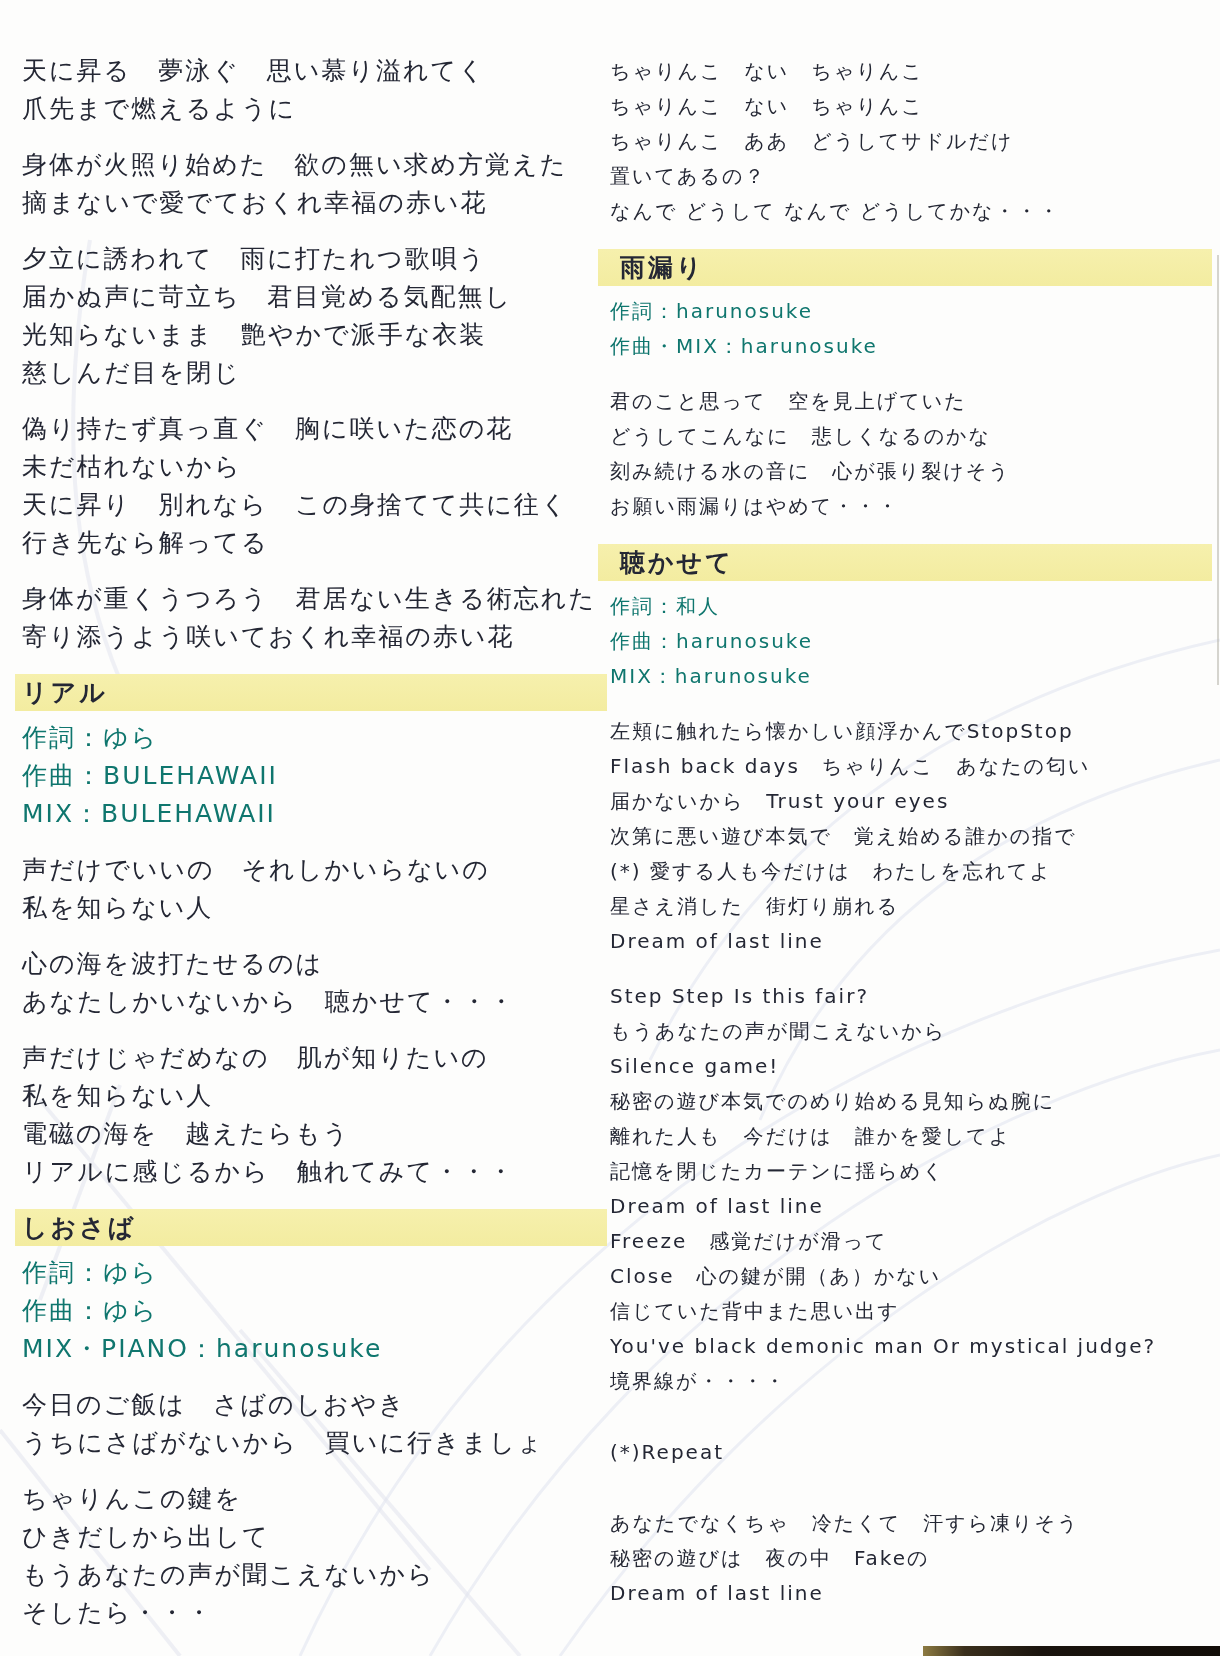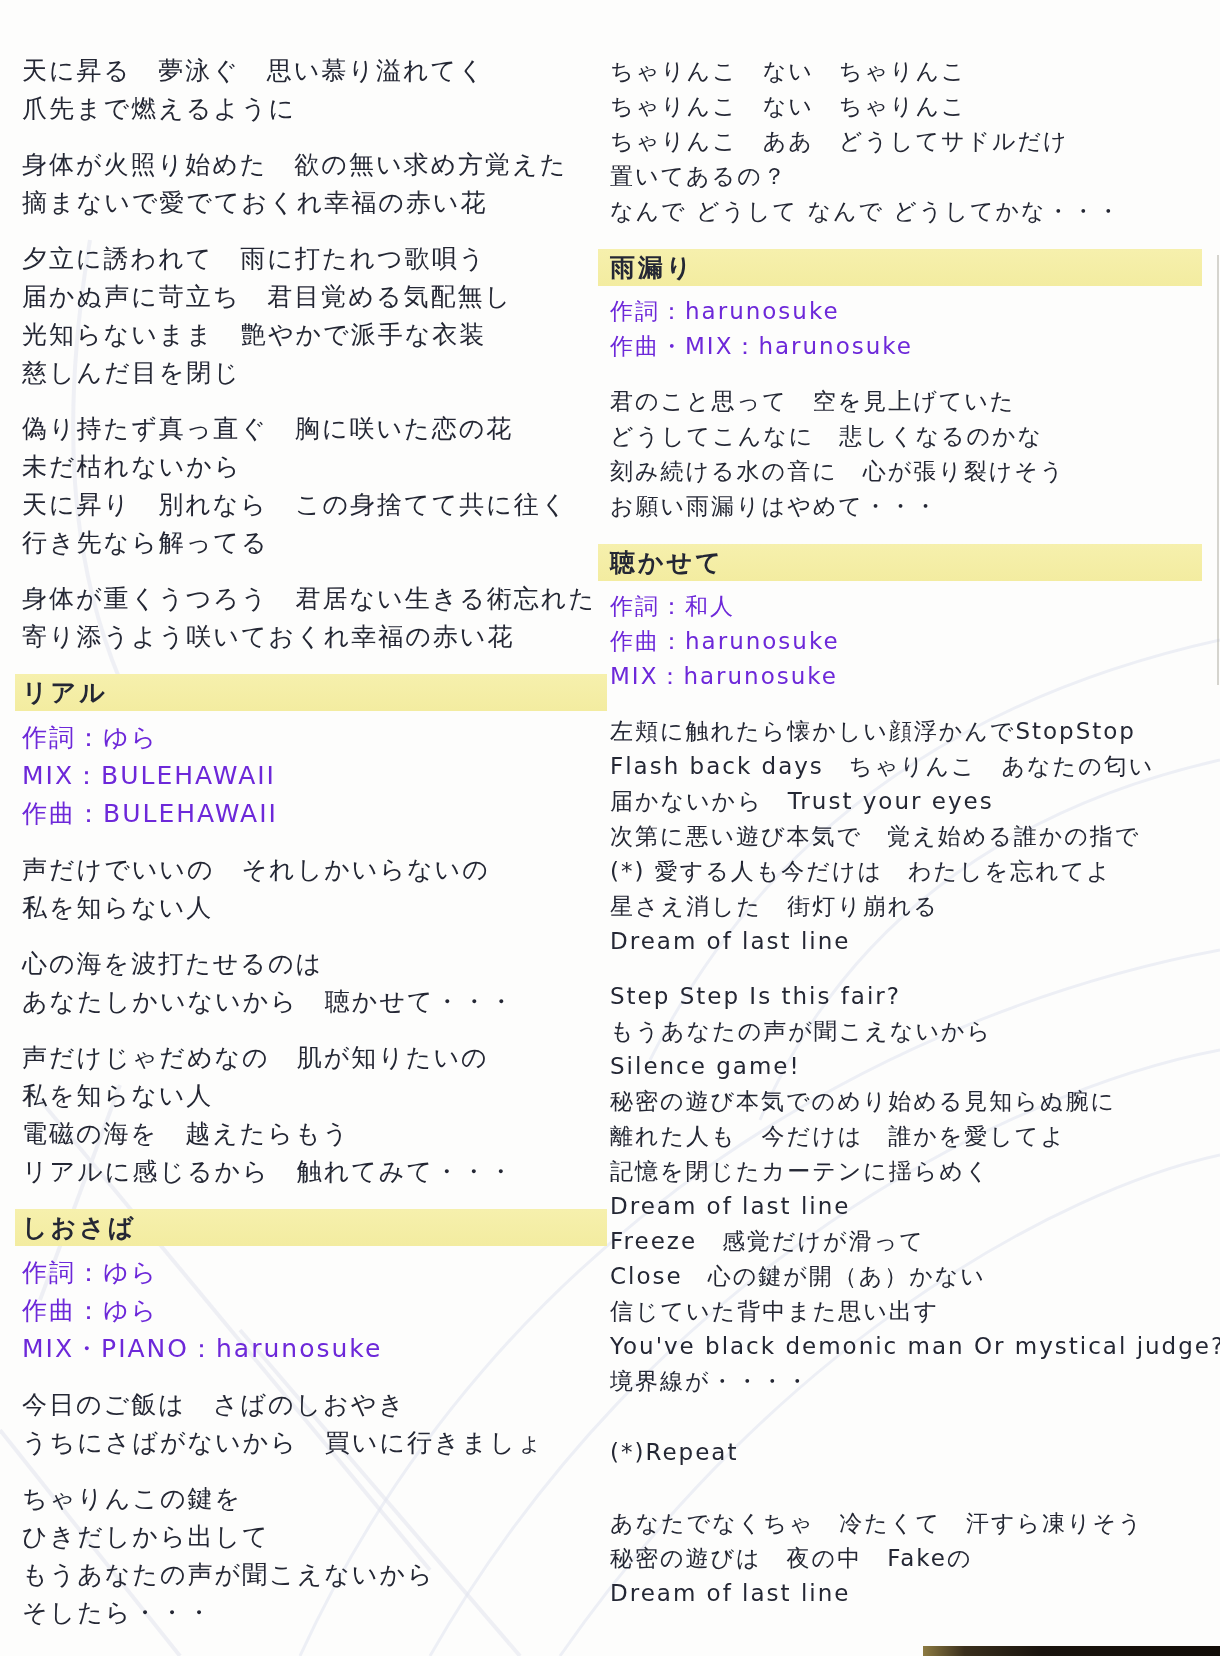--- a/index.html
+++ b/index.html
@@ -13,28 +13,28 @@
   .col{position:absolute;top:8px;}
   .col-left{left:22px;width:560px;padding-top:44px;}
   .col-right{left:610px;width:586px;padding-top:46px;}
   .block{margin-bottom:18px;position:relative;}
   .col-right .block{margin-bottom:20px;}
   .gap-large{margin-top:36px;}
   .line{
     white-space:pre;letter-spacing:2px;
     font-size:25px;line-height:38px;font-weight:500;
   }
-  .col-right .line{font-size:23px;line-height:35px;}
-  .credits .line{color:#6d28d9;}
+  .col-right .line{font-size:20px;line-height:35px;}
+  .credits .line{color:#0f766e;}
   .title-band{
     background:linear-gradient(180deg,#f6f0ad,#f3eca0);
     height:37px;display:flex;align-items:center;
   }
   .col-left .title-band{margin:6px 0 8px -7px;width:585px;padding-left:7px;}
-  .col-right .title-band{margin:2px 0 8px -12px;width:592px;padding-left:12px;text-align:center;}
+  .col-right .title-band{margin:2px 0 8px -12px;width:592px;padding-left:22px;text-align:center;}
   .title-text{font-size:25px;font-weight:bold;letter-spacing:3px;}
   .scan-bar{
     position:absolute;left:923px;top:1646px;width:297px;height:10px;
     background:linear-gradient(90deg,#8d7b42 0%,#3a2f1c 14%,#1a140e 40%,#120d08 100%);
   }
   .edge-line{
     position:absolute;left:1217px;top:255px;width:2px;height:430px;
     background:#b5b2a8;opacity:.55;
   }
 </style>
@@ -83,22 +83,22 @@
       </div>
       <div class="block lyrics">
         <div class="line">身体が重くうつろう　君居ない生きる術忘れた</div>
         <div class="line">寄り添うよう咲いておくれ幸福の赤い花</div>
       </div>
       <div class="block title title-band">
         <div class="title-text">リアル</div>
       </div>
       <div class="block credits">
         <div class="line">作詞：ゆら</div>
+        <div class="line">作曲：BULEHAWAII</div>
         <div class="line">MIX：BULEHAWAII</div>
-        <div class="line">作曲：BULEHAWAII</div>
       </div>
       <div class="block lyrics">
         <div class="line">声だけでいいの　それしかいらないの</div>
         <div class="line">私を知らない人</div>
       </div>
       <div class="block lyrics">
         <div class="line">心の海を波打たせるのは</div>
         <div class="line">あなたしかいないから　聴かせて・・・</div>
       </div>
       <div class="block lyrics">

